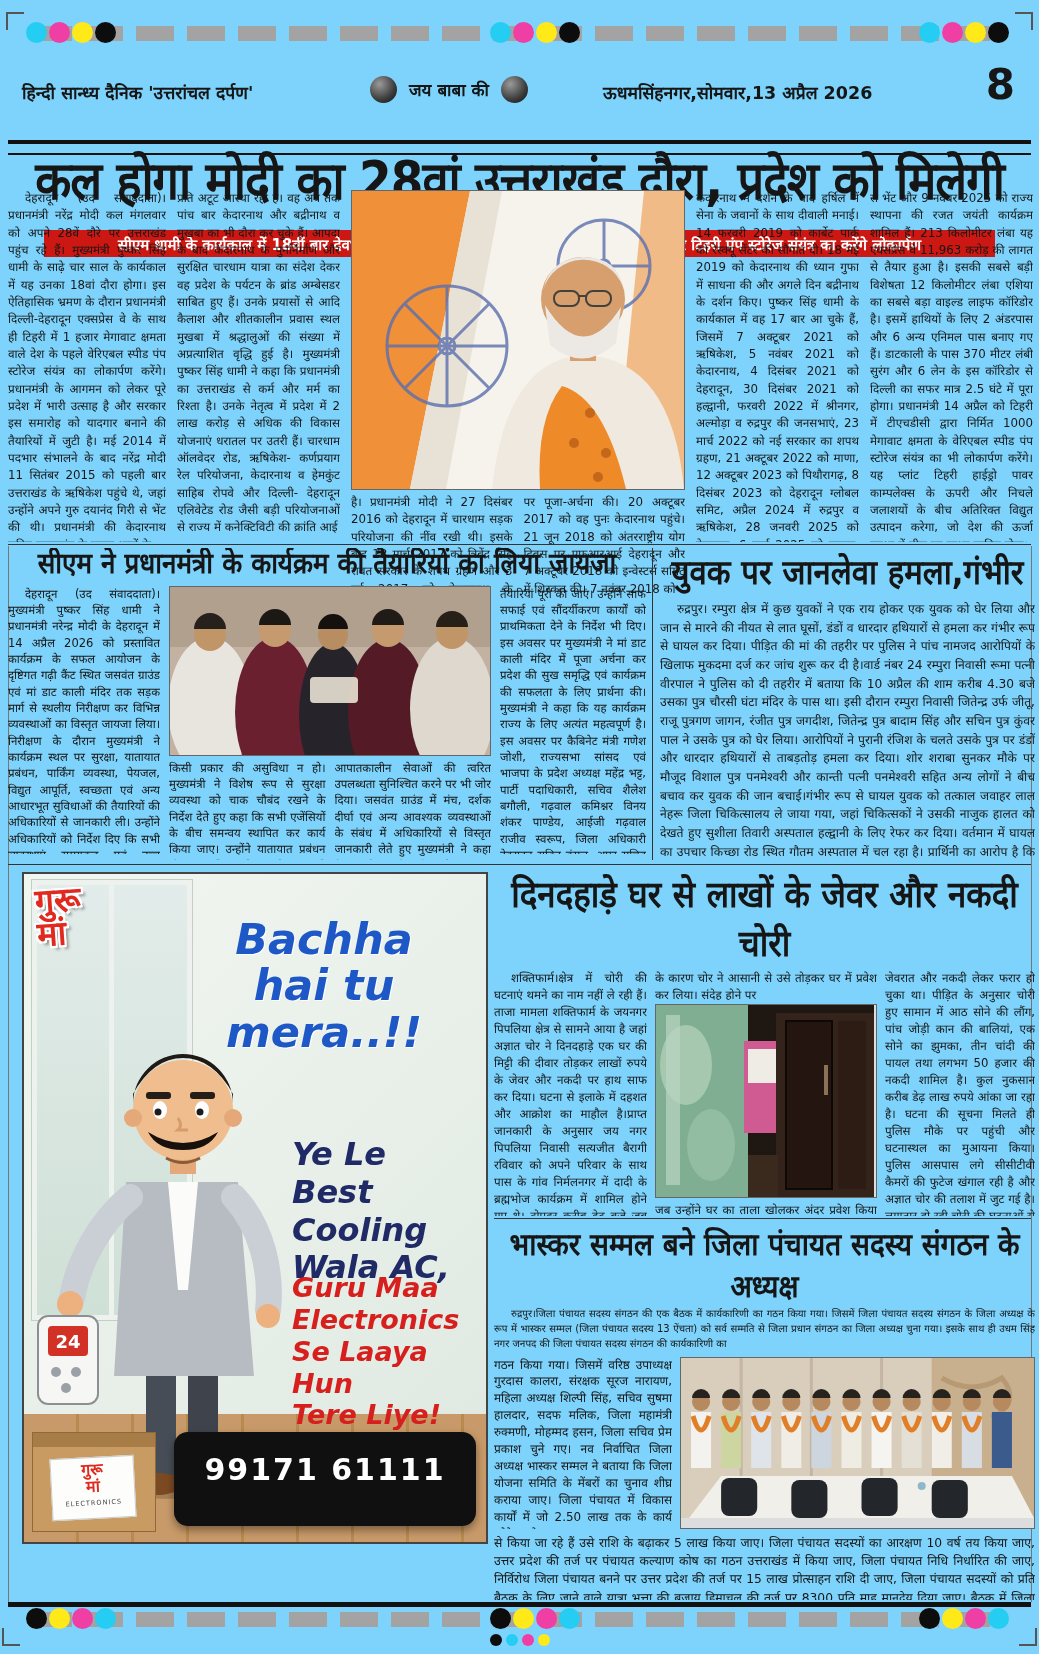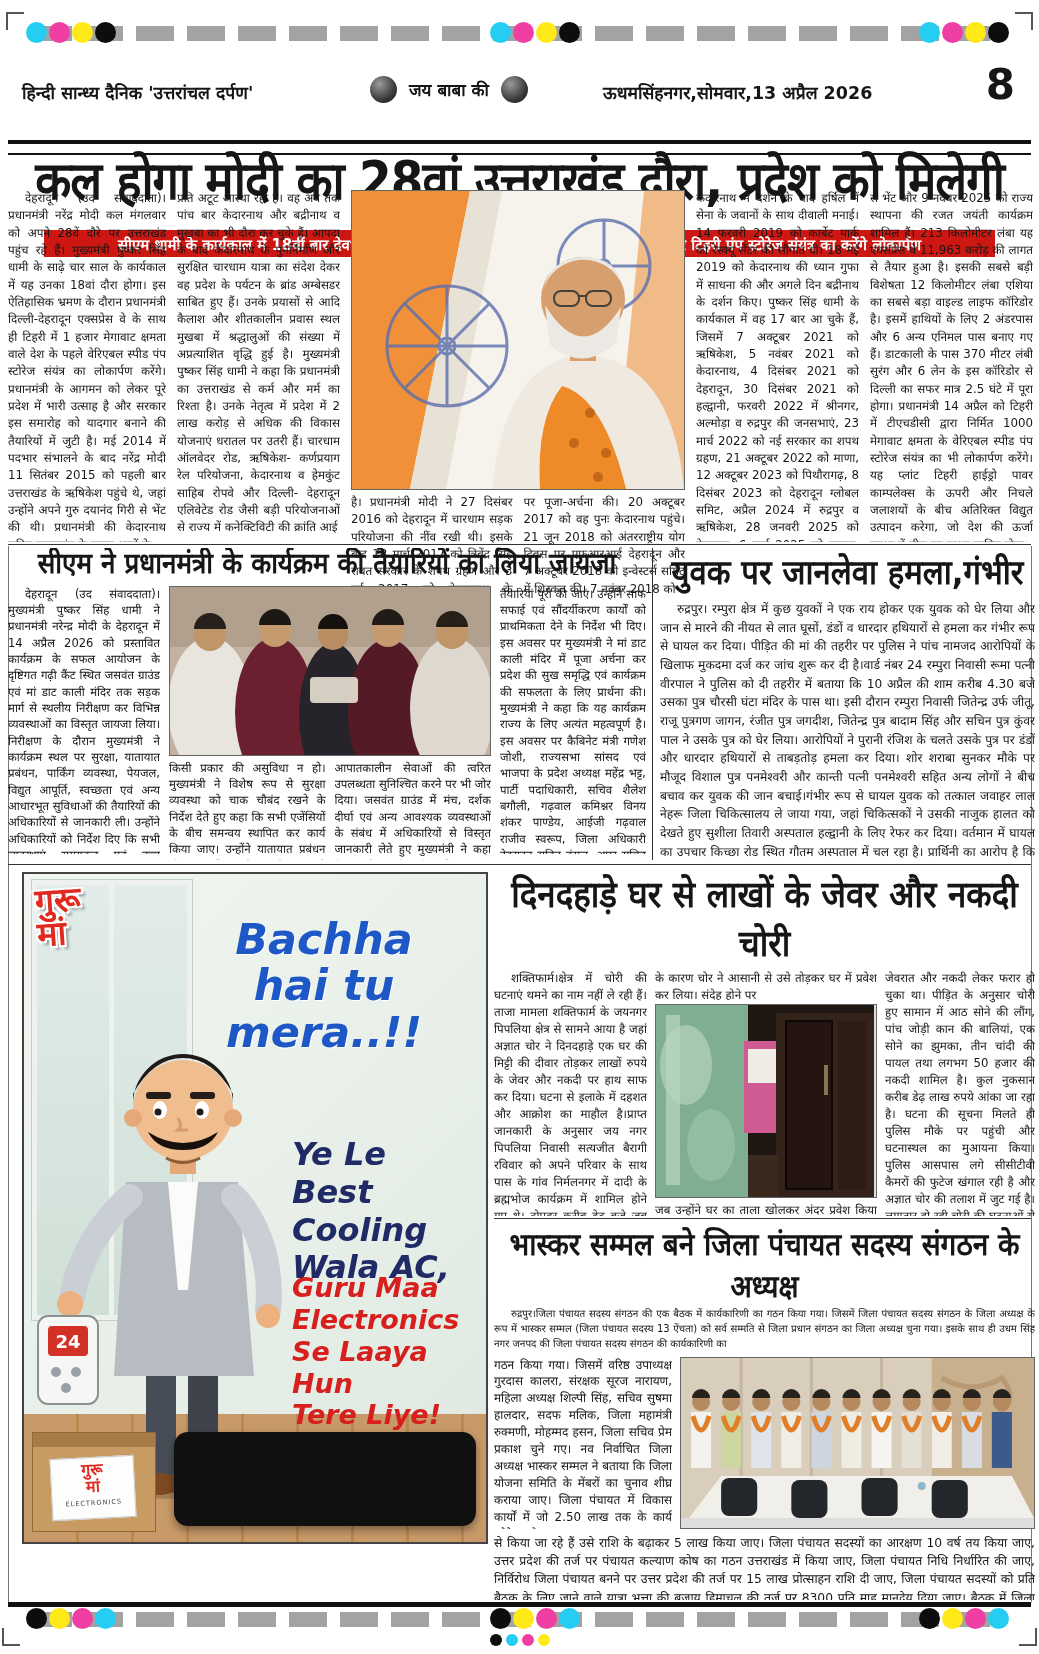--- a/index.html
+++ b/index.html
@@ -1,16 +1,16 @@
 <!DOCTYPE html>
 <html lang="hi"><head>
 <meta charset="utf-8">
 <style>
   html,body{margin:0;padding:0;background:#e8e8e4;}
-  .page{position:relative;width:1039px;height:1654px;margin:0 auto;background:#ffffff;
+  .page{position:relative;width:1039px;height:1654px;margin:0 auto;background:#7dd3fc;
         font-family:"DejaVu Sans",sans-serif;color:#161616;overflow:hidden;}
   
   .trim{position:absolute;width:16px;height:16px;}
   .trim.tl{left:6px;top:12px;border-left:2px solid #555;border-top:2px solid #555;}
   .trim.tr{right:6px;top:12px;border-right:2px solid #555;border-top:2px solid #555;}
   .trim.bl{left:2px;bottom:8px;border-left:2px solid #555;border-bottom:2px solid #555;}
   .trim.br{right:2px;bottom:8px;border-right:2px solid #555;border-bottom:2px solid #555;}
   
   .regbar{position:absolute;left:34px;right:34px;height:15px;
           background:repeating-linear-gradient(90deg,#a3a3a3 0 38px,transparent 38px 51px);}
@@ -312,20 +312,21 @@
       </svg>
     </div>
     <div class="ad-box">
       <div class="ad-box-label">
         <div class="t1">गुरू
 मां</div>
         <div class="t2">ELECTRONICS</div>
       </div>
     </div>
     <div class="ad-footer">
+      <div class="b2">99171 61111</div>
     </div>
   </section>
 
   <section class="theft">
     <div class="theft-head">दिनदहाड़े घर से लाखों के जेवर और नकदी चोरी</div>
     <div class="theft-body">
       <div class="ncol t-left indent">शक्तिफार्म।क्षेत्र में चोरी की घटनाएं थमने का नाम नहीं ले रही हैं। ताजा मामला शक्तिफार्म के जयनगर पिपलिया क्षेत्र से सामने आया है जहां अज्ञात चोर ने दिनदहाड़े एक घर की मिट्टी की दीवार तोड़कर लाखों रुपये के जेवर और नकदी पर हाथ साफ कर दिया। घटना से इलाके में दहशत और आक्रोश का माहौल है।प्राप्त जानकारी के अनुसार जय नगर पिपलिया निवासी सत्यजीत बैरागी रविवार को अपने परिवार के साथ पास के गांव निर्मलनगर में दादी के ब्रह्मभोज कार्यक्रम में शामिल होने गए थे। दोपहर करीब डेढ़ बजे जब वह वापस घर लौटे तो घर की बाहरी दीवार टूटी हुई देख उनके होश उड़ गए। दीवार मिट्टी और भूसे से बनी होने</div>
       <div class="t-mid">
         <div class="ncol">के कारण चोर ने आसानी से उसे तोड़कर घर में प्रवेश कर लिया। संदेह होने पर</div>
         <div class="photo-frame" style="margin:4px 0">

